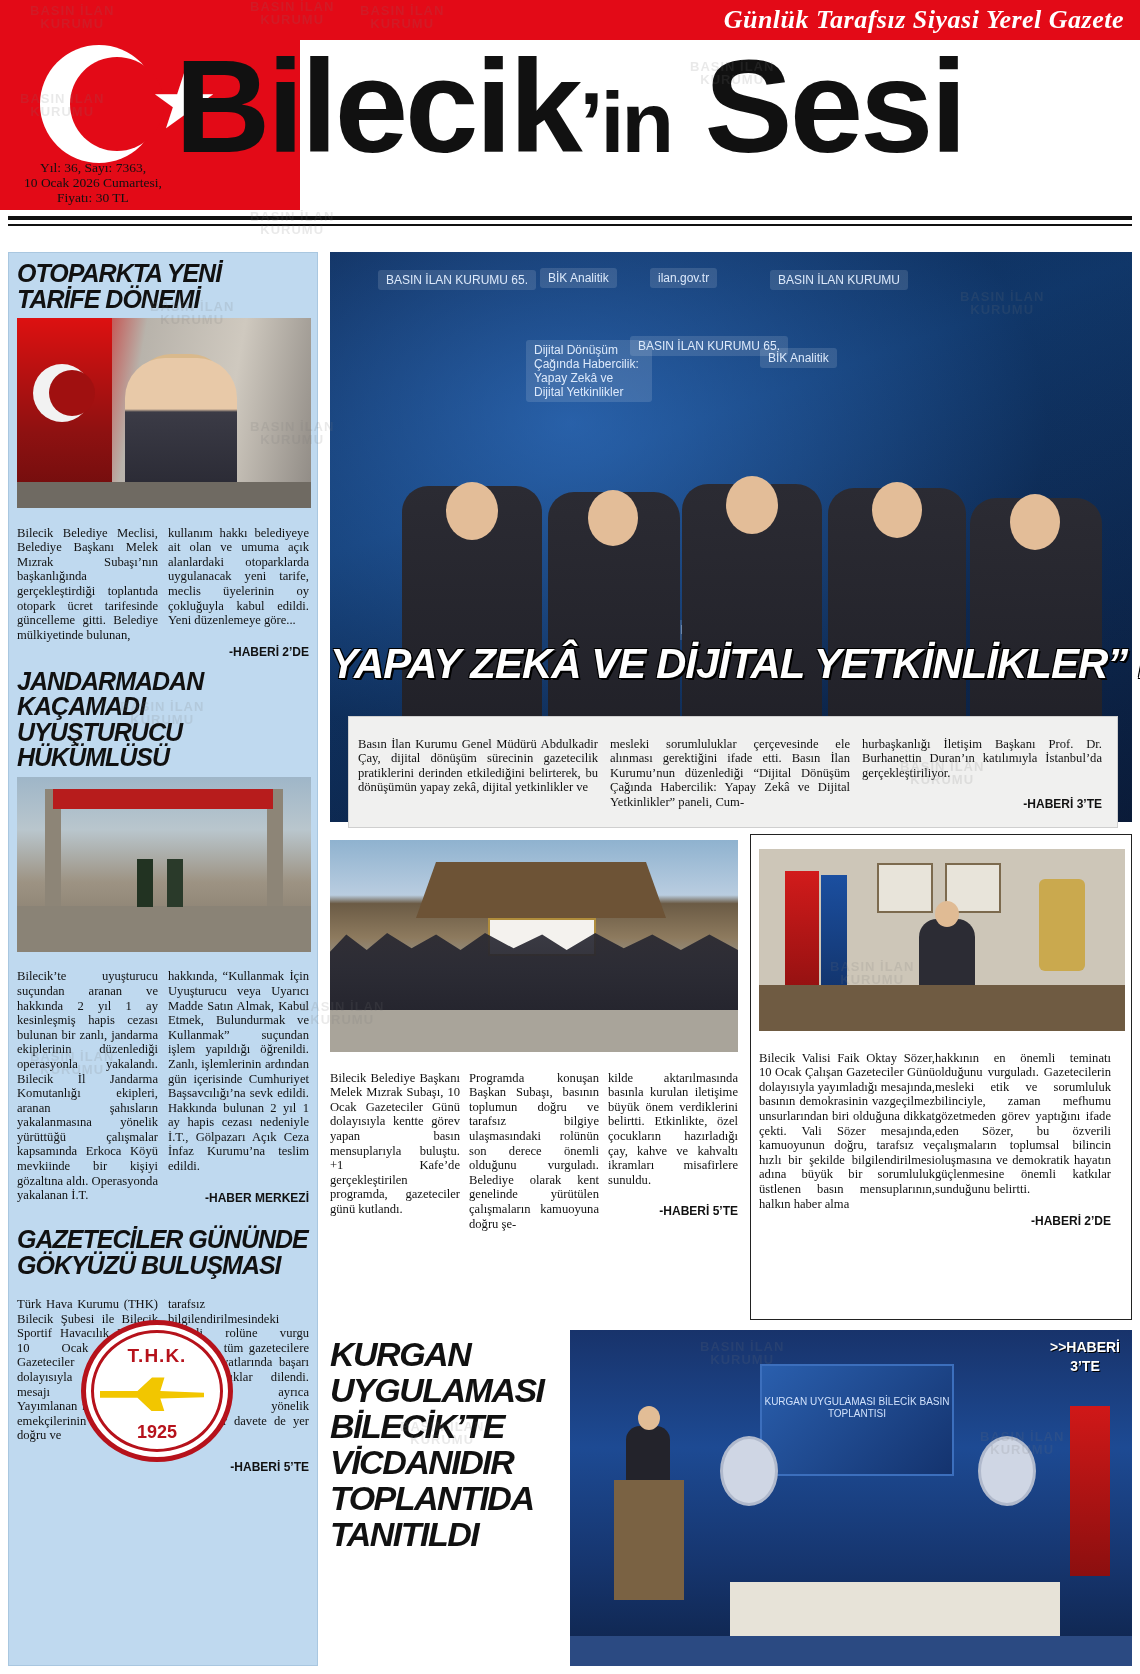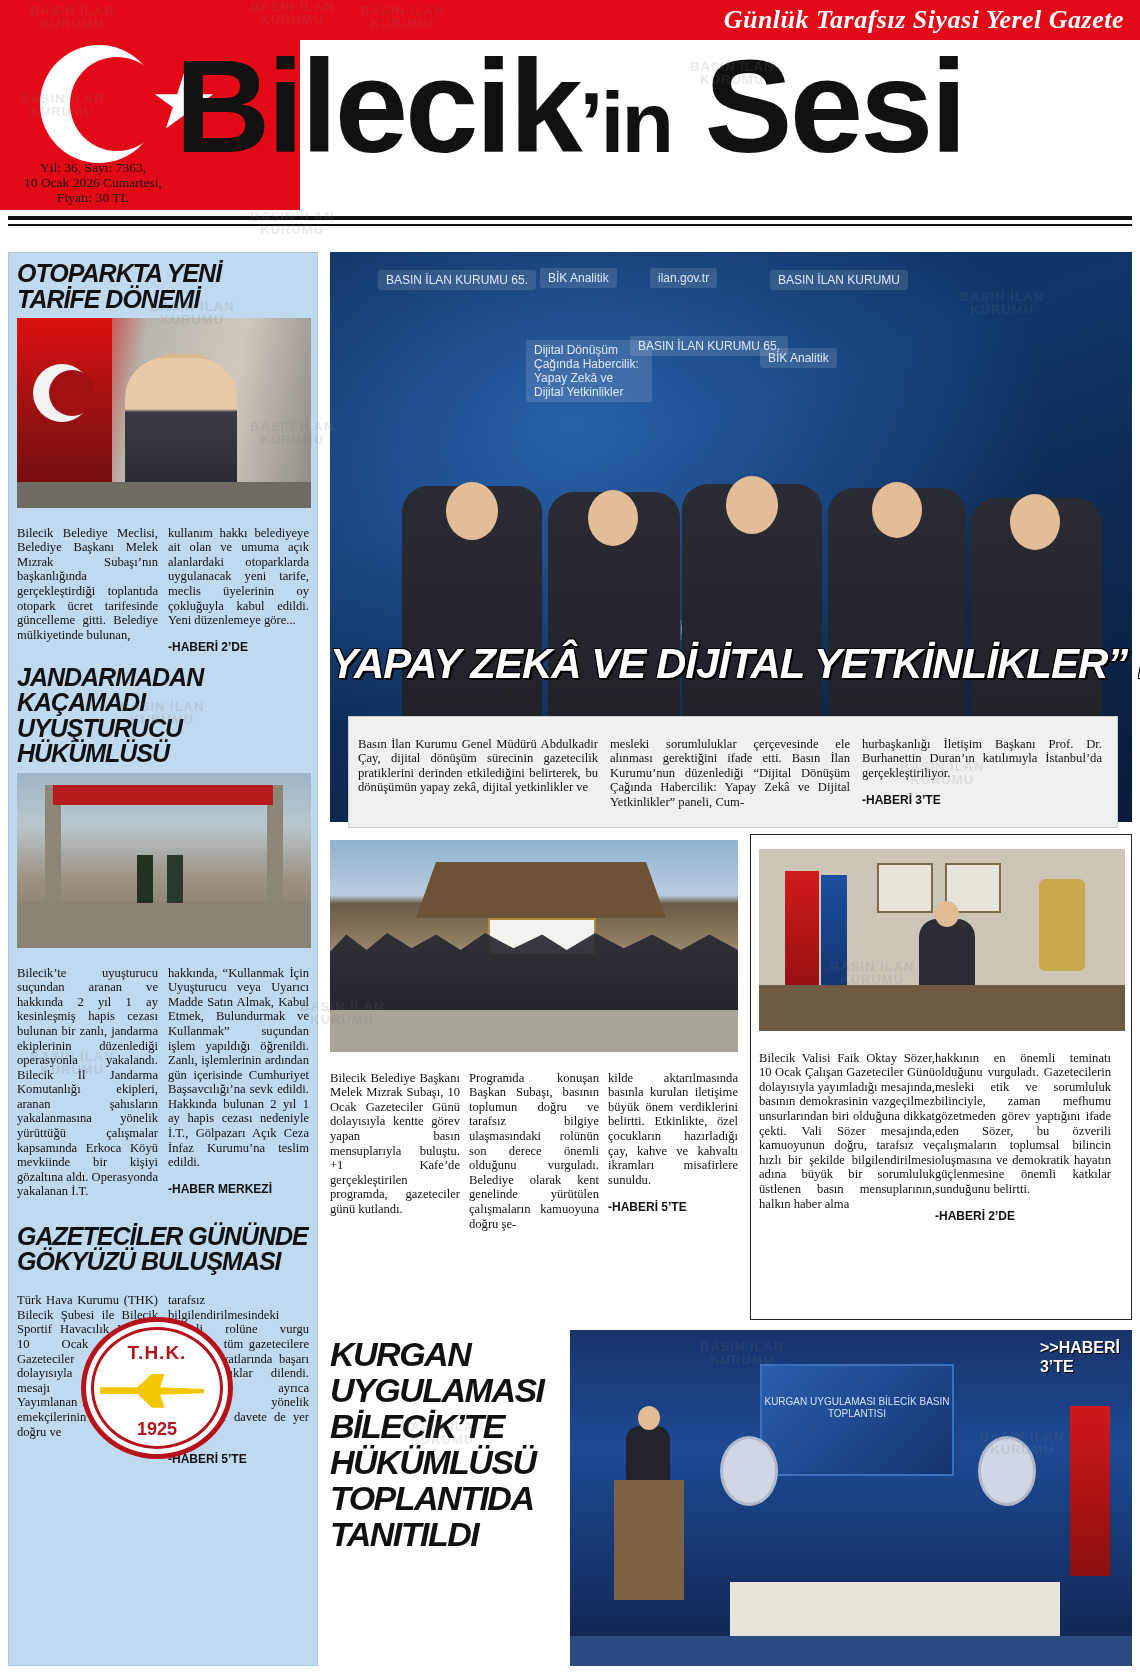--- a/index.html
+++ b/index.html
@@ -137,22 +137,23 @@
     font-size: 12.6px;
     line-height: 14.6px;
     text-align: justify;
     color: #111;
     hyphens: auto;
   }
   .ref {
     font-family: "Liberation Sans", sans-serif;
     font-weight: bold;
     font-size: 12px;
+    text-align: right;
     display: block;
-    margin-top: 9px;
+    margin-top: 17px;
   }
   .photo {
     background: #777;
     position: relative;
     overflow: hidden;
   }
 
   
   .left-col {
     position: absolute;
@@ -480,24 +481,24 @@
     font-weight: bold;
     font-style: italic;
     font-size: 34px;
     line-height: 36px;
     letter-spacing: -1.5px;
     color: #111;
   }
   .bottom-ref {
     position: absolute;
     right: 12px; top: 8px;
-    text-align: left;
-    font-family: "Liberation Sans", sans-serif;
-    font-weight: bold;
-    font-size: 16px;
+    text-align: center;
+    font-family: "Liberation Sans", sans-serif;
+    font-weight: bold;
+    font-size: 14px;
     line-height: 19px;
     color: #fff;
     text-shadow: 1px 1px 0 #000;
     z-index: 5;
   }
 
   
   .wm {
     position: absolute;
     font-family: "Liberation Sans", sans-serif;
@@ -700,21 +701,21 @@
       <div class="speaker"></div>
       <div class="speaker-head"></div>
       <div class="podium"></div>
       <div class="table"></div>
       <div class="flag-r"></div>
       <div class="floor"></div>
     </div>
     <div class="bottom-title">
       <div>KURGAN UYGULAMASI</div>
       <div>BİLECİK’TE</div>
-      <div>HÜKÜMLÜSÜ</div>
+      <div>VİCDANIDIR</div>
       <div>TOPLANTIDA</div>
       <div>TANITILDI</div>
     </div>
     <div class="bottom-ref">
       <div>&gt;&gt;HABERİ</div>
       <div>3’TE</div>
     </div>
   </div>
 
   <div class="wm" style="left:30px; top:4px;">BASIN İLAN<br>KURUMU</div>

